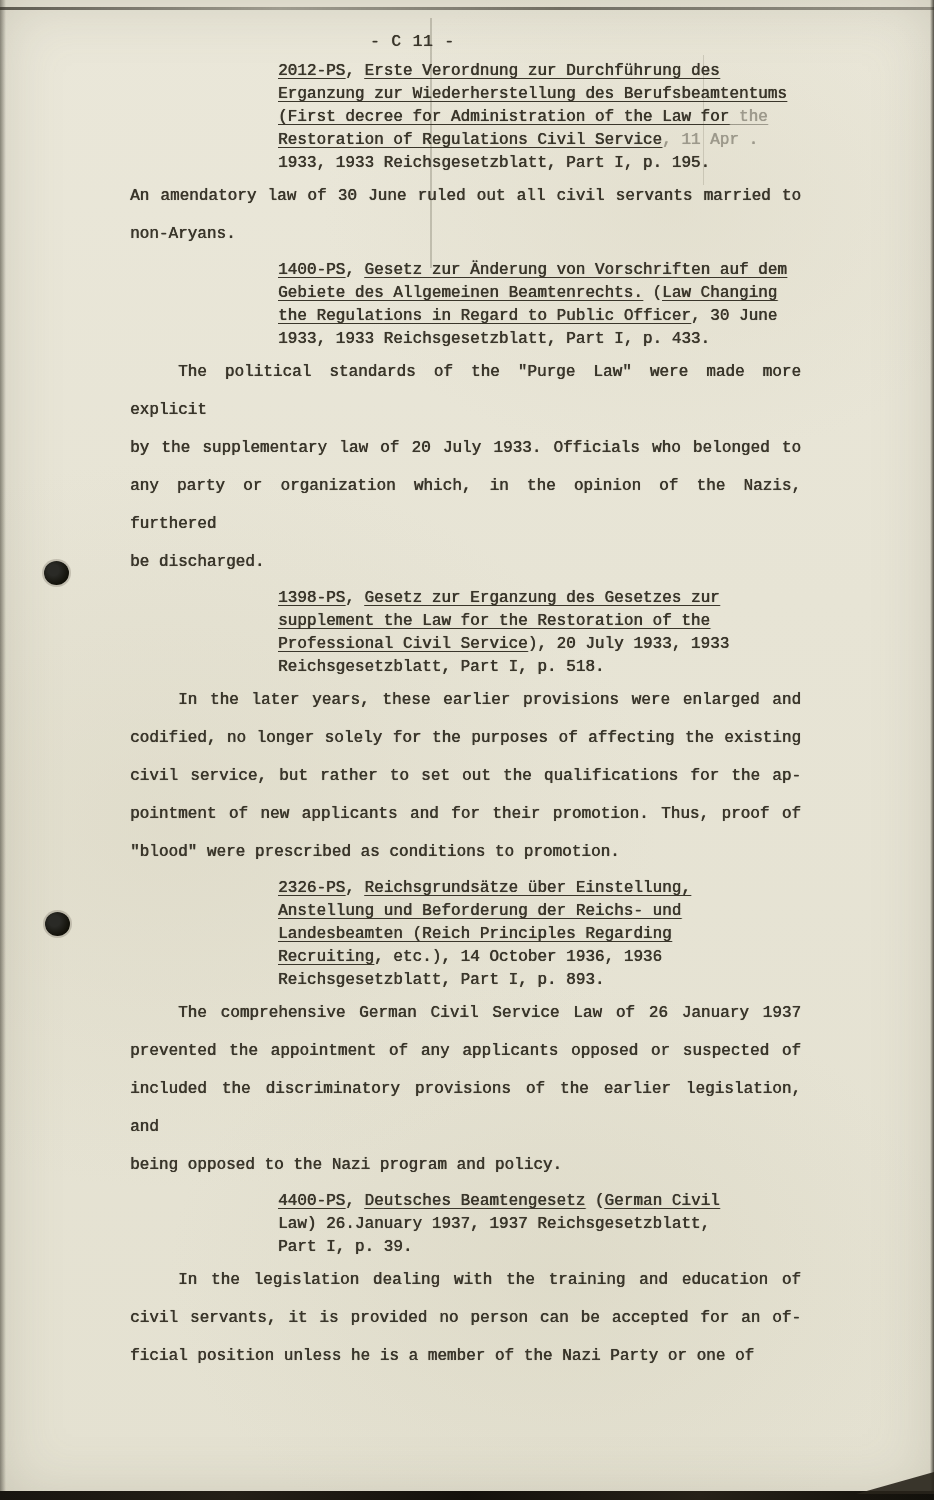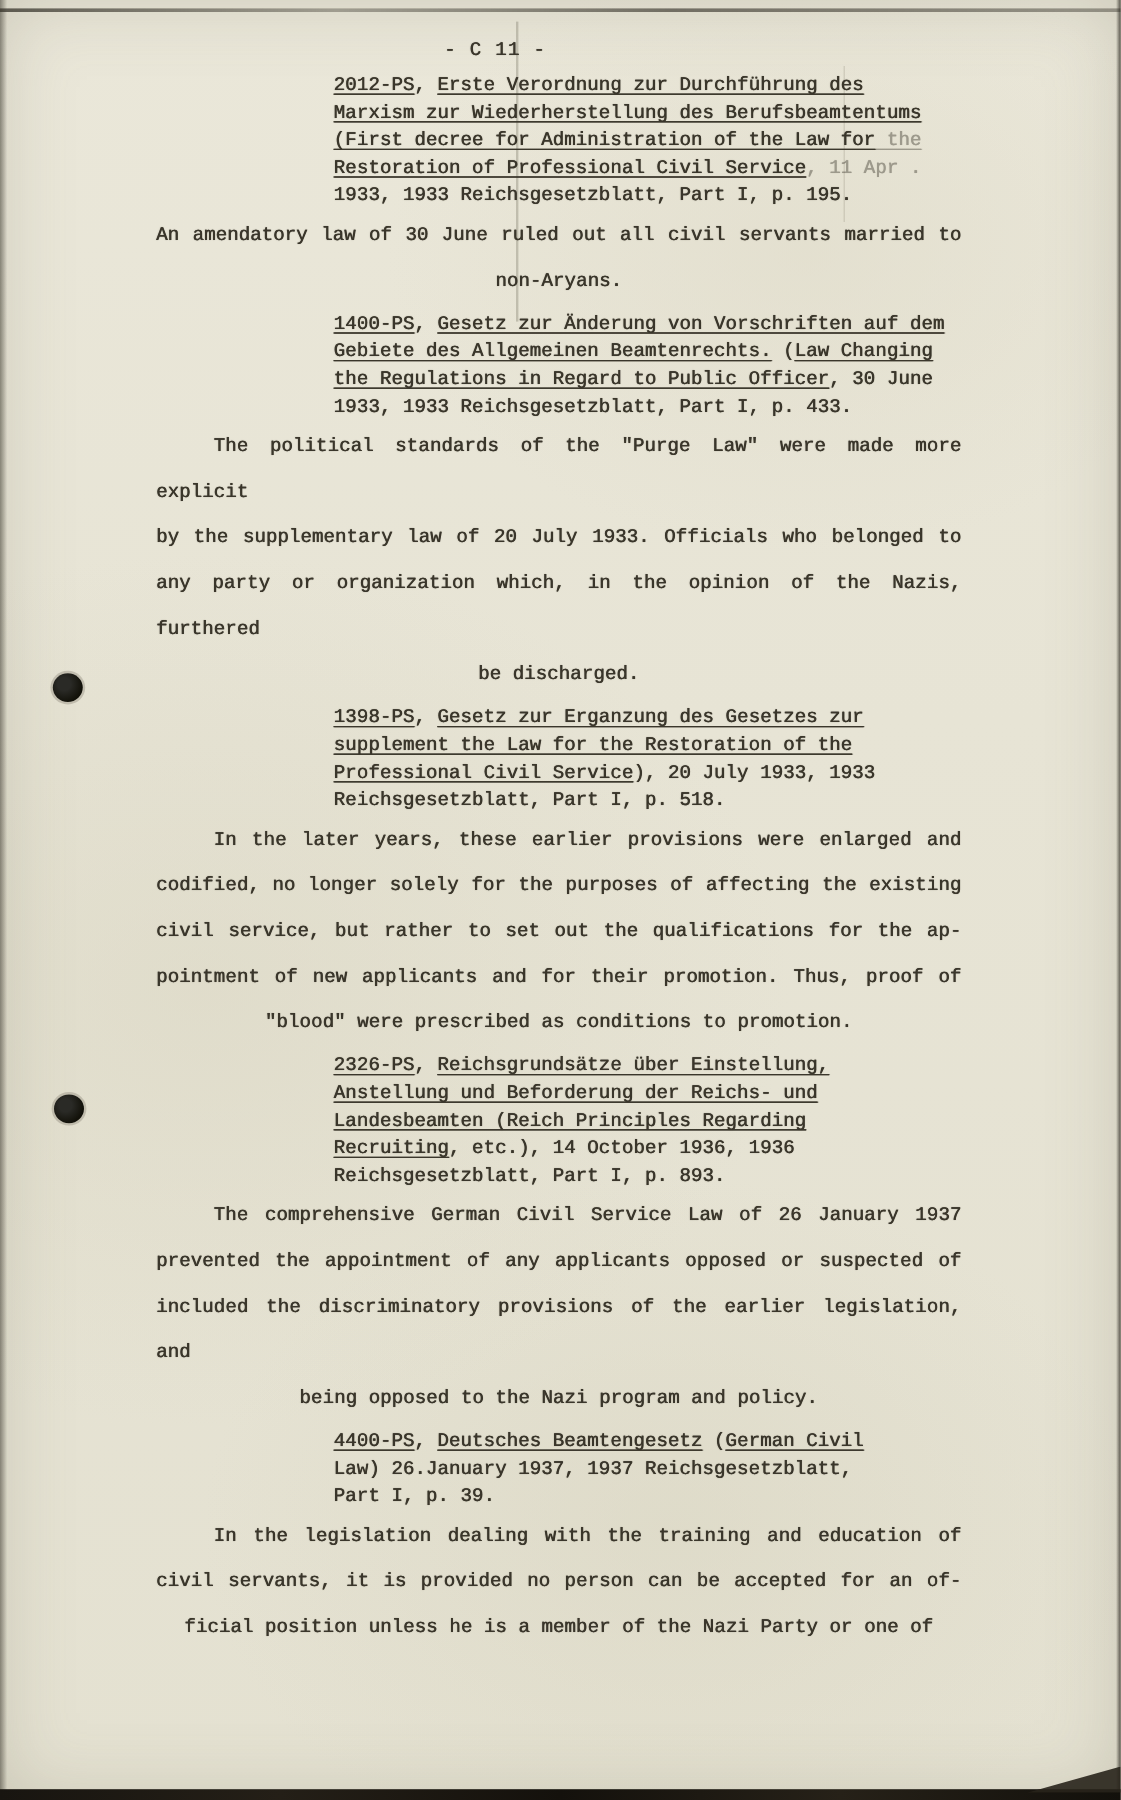--- a/index.html
+++ b/index.html
@@ -42,21 +42,21 @@
     padding:30px 104px 0 130px;box-sizing:border-box;
     font-size:16px;
     text-shadow:.4px 0 0 currentColor, 0 0 1px rgba(58,54,43,.45);}
   .pagenum{height:24px;line-height:24px;text-align:center;padding-right:106px;letter-spacing:1px;}
 
   .citation{margin:6px 0 2px 148px;}
   .cit-line{line-height:23px;white-space:pre;}
   .paragraph{margin:2px 0 0 0;}
   .p-line{line-height:38px;}
   .jline{text-align:justify;text-align-last:justify;}
-  .lline{text-align:center;}
+  .lline{text-align:left;}
   .indented{text-indent:48px;}
   .u{text-decoration:underline;text-decoration-thickness:1.3px;text-underline-offset:3px;}
   .faded{opacity:.42;}
 </style>
 </head>
 <body>
 
 <div class="scan">
   <div class="edge-top"></div>
   <div class="edge-left"></div>
@@ -66,23 +66,23 @@
   <div class="crease-a"></div>
   <div class="crease-b"></div>
   <div class="hole hole-1"></div>
   <div class="hole hole-2"></div>
 
   <div class="content">
     <div class="pagenum">- C 11 -</div>
     <div id="doc-body">
         <div class="citation">
           <div class="cit-line"><span class="u ">2012-PS</span><span class="">, </span><span class="u ">Erste Verordnung zur Durchführung des</span></div>
-          <div class="cit-line"><span class="u ">Marxism zur Wiederherstellung des Berufsbeamtentums</span></div>
+          <div class="cit-line"><span class="u ">Erganzung zur Wiederherstellung des Berufsbeamtentums</span></div>
           <div class="cit-line"><span class="u ">(First decree for Administration of the Law for</span><span class="u faded"> the</span></div>
-          <div class="cit-line"><span class="u ">Restoration of Professional Civil Service</span><span class="faded">, 11 Apr .</span></div>
+          <div class="cit-line"><span class="u ">Restoration of Regulations Civil Service</span><span class="faded">, 11 Apr .</span></div>
           <div class="cit-line"><span class="">1933, 1933 Reichsgesetzblatt, Part I, p. 195.</span></div>
         </div>
         <div class="paragraph">
           <div class="p-line jline">An amendatory law of 30 June ruled out all civil servants married to</div>
           <div class="p-line lline">non-Aryans.</div>
         </div>
         <div class="citation">
           <div class="cit-line"><span class="u ">1400-PS</span><span class="">, </span><span class="u ">Gesetz zur Änderung von Vorschriften auf dem</span></div>
           <div class="cit-line"><span class="u ">Gebiete des Allgemeinen Beamtenrechts.</span><span class=""> (</span><span class="u ">Law Changing</span></div>
           <div class="cit-line"><span class="u ">the Regulations in Regard to Public Officer</span><span class="">, 30 June</span></div>

